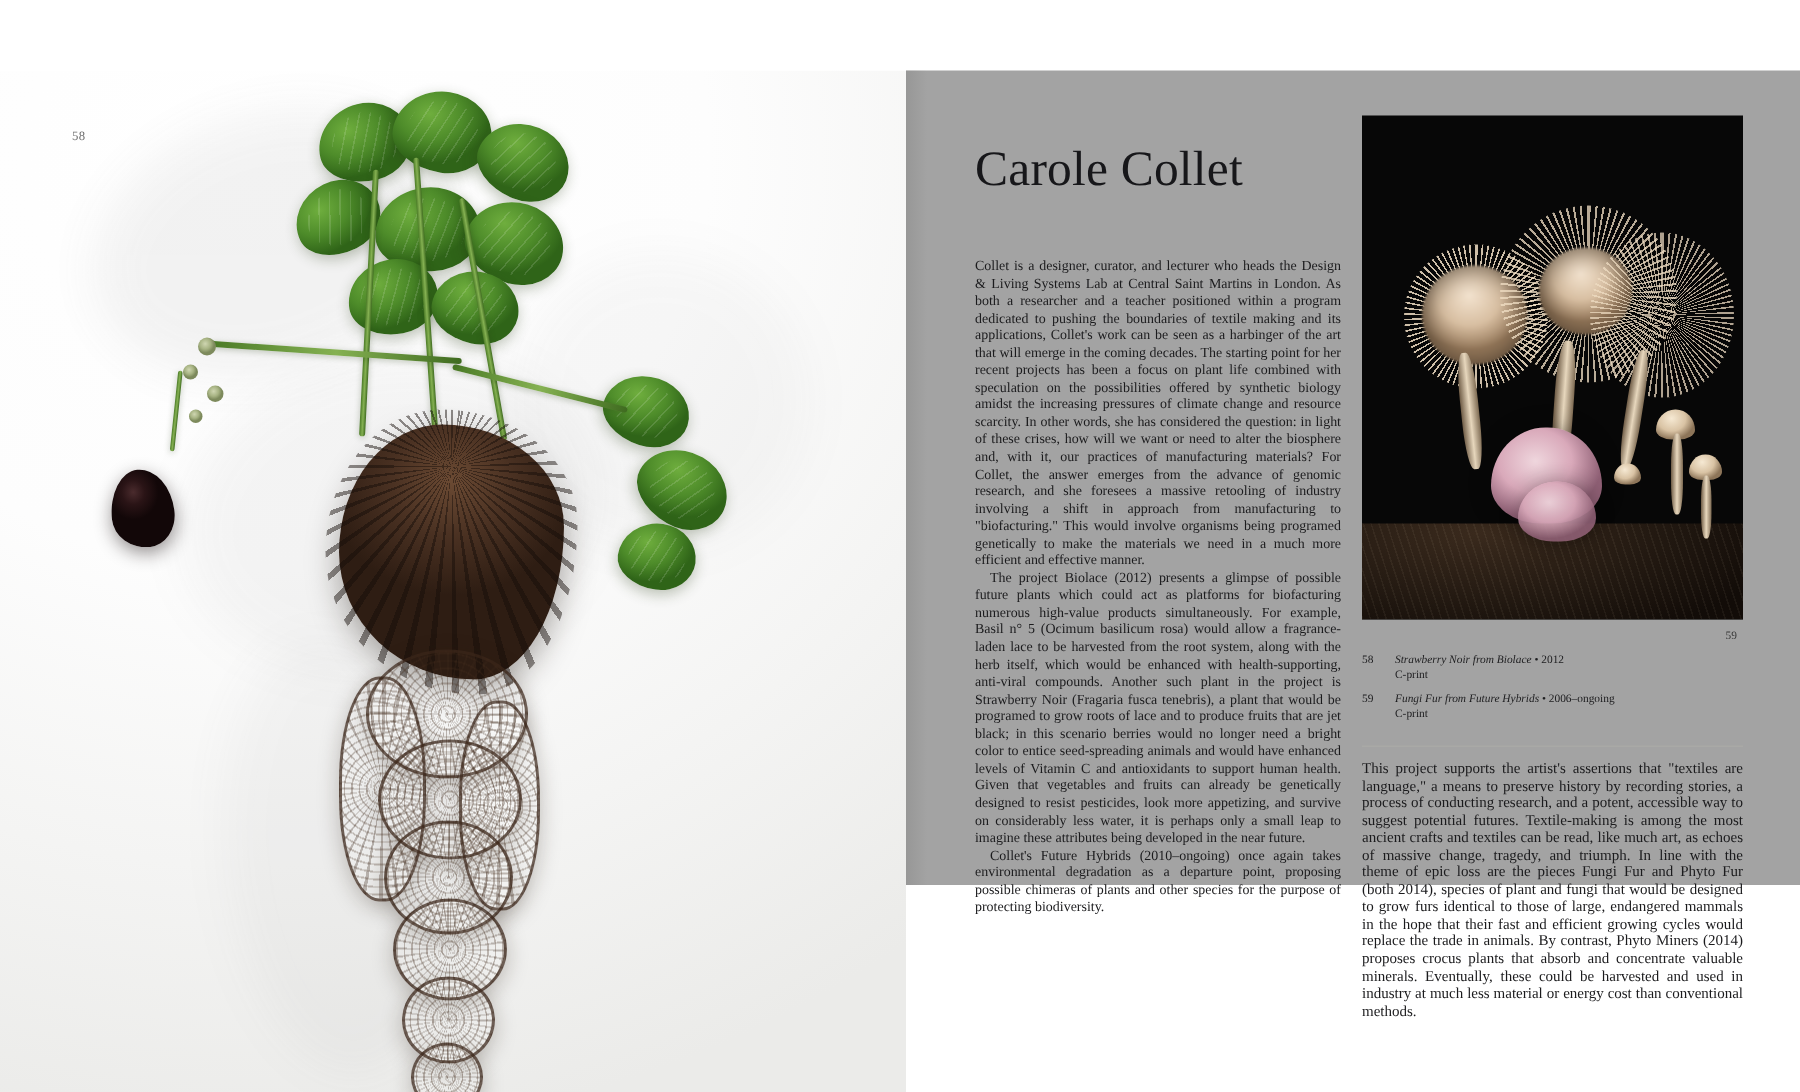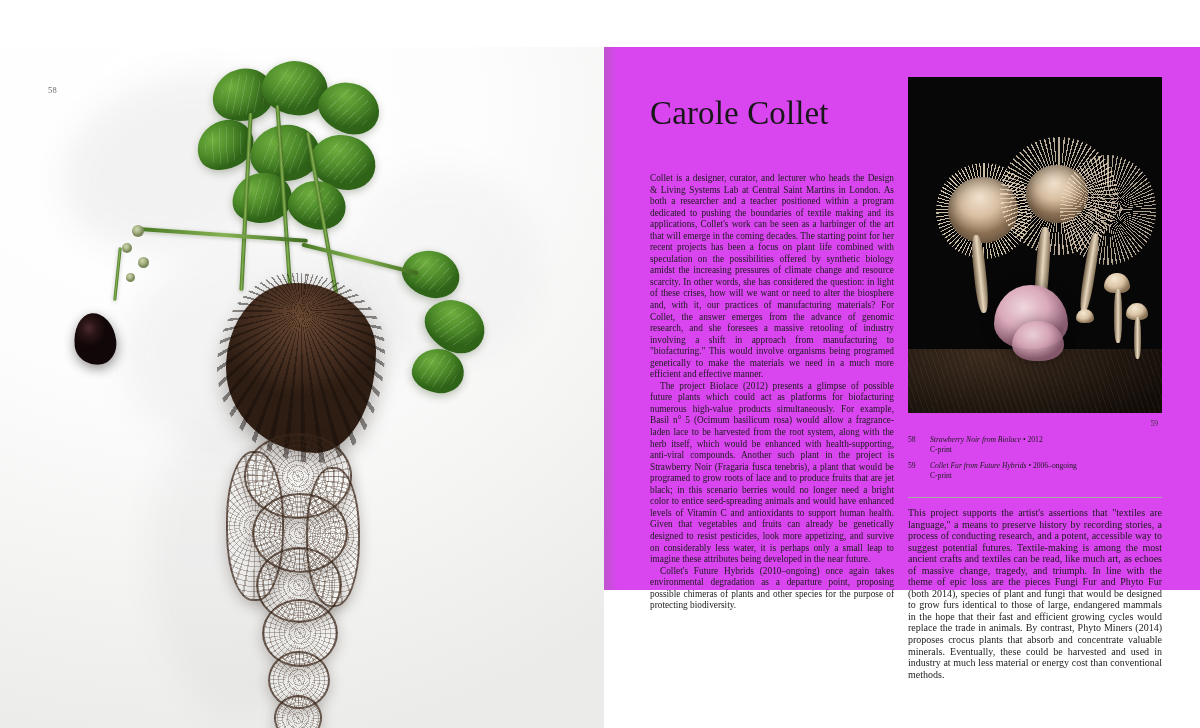--- a/index.html
+++ b/index.html
@@ -94,21 +94,21 @@
   .bud {
     position:absolute;
     background: radial-gradient(50% 50% at 40% 35%, #cfd6b1 0%, #a7b383 60%, #7d8a5c 100%);
     border-radius:50%;
   }
 
   
   .page-right {
     position:relative;
     width:596px; height:543px;
-    background:#d946ef;
+    background:#a3a3a3;
     padding:0;
   }
   .gutter-shade{
     position:absolute; left:0; top:0; width:14px; height:100%;
     background:linear-gradient(90deg, rgba(120,120,118,.28), rgba(120,120,118,0));
     pointer-events:none;
   }
   .rp-inner { position:absolute; left:42px; top:0; width:516px; height:728px; }
 
   .title {
@@ -300,21 +300,21 @@
           <span class="cap-num">58</span>
           <span class="cap-txt">
             <em>Strawberry Noir from Biolace</em>
             <span>• 2012</span><br>
             <span>C-print</span>
           </span>
         </div>
         <div class="cap-row">
           <span class="cap-num">59</span>
           <span class="cap-txt">
-            <em>Collet Fur from Future Hybrids</em>
+            <em>Fungi Fur from Future Hybrids</em>
             <span>• 2006–ongoing</span><br>
             <span>C-print</span>
           </span>
         </div>
       </div>
 
       <div class="hr"></div>
 
       <div class="col-right">
         <p>This project supports the artist's assertions that "textiles are language," a means to preserve history by recording stories, a process of conducting research, and a potent, accessible way to suggest potential futures. Textile-making is among the most ancient crafts and textiles can be read, like much art, as echoes of massive change, tragedy, and triumph. In line with the theme of epic loss are the pieces Fungi Fur and Phyto Fur (both 2014), species of plant and fungi that would be designed to grow furs identical to those of large, endangered mammals in the hope that their fast and efficient growing cycles would replace the trade in animals. By contrast, Phyto Miners (2014) proposes crocus plants that absorb and concentrate valuable minerals. Eventually, these could be harvested and used in industry at much less material or energy cost than conventional methods.</p>

